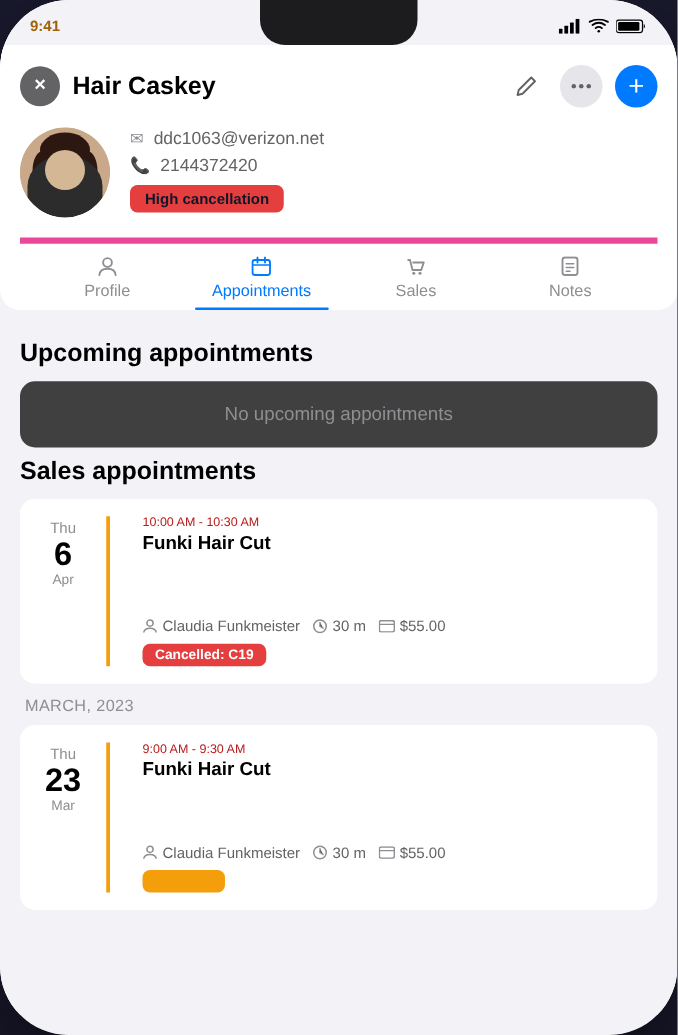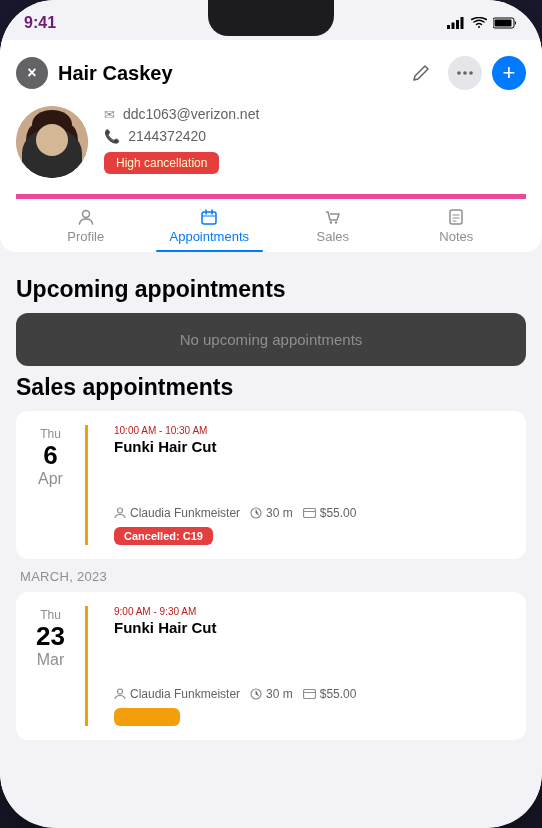--- a/index.html
+++ b/index.html
@@ -28,23 +28,23 @@
       overflow: hidden;
     }
     .status-bar {
       display: flex;
       justify-content: space-between;
       align-items: center;
       padding: 14px 24px 8px;
       background: #f2f2f7;
     }
     .status-time {
-      font-size: 16px;
+      font-size: 12px;
       font-weight: 600;
-      color: #701a75;
+      color: #a16207;
     }
     .status-icons {
       display: flex;
       align-items: center;
       gap: 6px;
     }
     .notch {
       position: absolute;
       top: 0;
       left: 50%;
@@ -154,23 +154,23 @@
       align-items: center;
       gap: 8px;
       margin-bottom: 6px;
       color: #636366;
       font-size: 14px;
     }
     .contact-icon { font-size: 13px; color: #8e8e93; }
     .badge-cancellation {
       display: inline-block;
       background: #e53e3e;
-      color: #fef9c3;
+      color: #0f172a;
       font-size: 12px;
-      font-weight: 400;
+      font-weight: 700;
       padding: 4px 12px;
       border-radius: 6px;
       margin-top: 2px;
     }
     
     .tab-bar {
       display: flex;
       border-top: 5px solid #ec4899;
       background: #fff;
       padding: 0 8px;
@@ -192,21 +192,21 @@
     }
     .tab-item.active::after {
       content: '';
       position: absolute;
       bottom: 0; left: 8px; right: 8px;
       height: 2px;
       background: #007aff;
       border-radius: 1px;
     }
     .section-title {
-      font-size: 23px;
+      font-size: 20px;
       font-weight: 700;
       color: #000;
       margin-bottom: 10px;
     }
     .empty-card {
       background: #404040;
       border-radius: 12px;
       padding: 18px;
       text-align: center;
       color: #8e8e93;
@@ -234,21 +234,21 @@
       flex-direction: column;
       align-items: center;
       justify-content: flex-start;
       flex-shrink: 0;
       padding-top: 2px;
       border-right: 3px solid #f59e0b;
       margin-right: 14px;
     }
     .date-day-name { font-size: 12px; color: #8e8e93; font-weight: 500; }
     .date-day-num { font-size: 26px; font-weight: 700; color: #000; line-height: 1.1; }
-    .date-month { font-size: 16px; color: #8e8e93; }
+    .date-month { font-size: 11px; color: #8e8e93; }
     .appt-details { flex: 1; }
     .appt-time { font-size: 10px; color: #b91c1c; margin-bottom: 2px; }
     .appt-name { font-size: 15px; font-weight: 600; color: #000; margin-bottom: 6px; }
     .appt-meta {
       display: flex;
       align-items: center;
       gap: 10px;
       flex-wrap: wrap;
       margin-bottom: 6px;
     }

